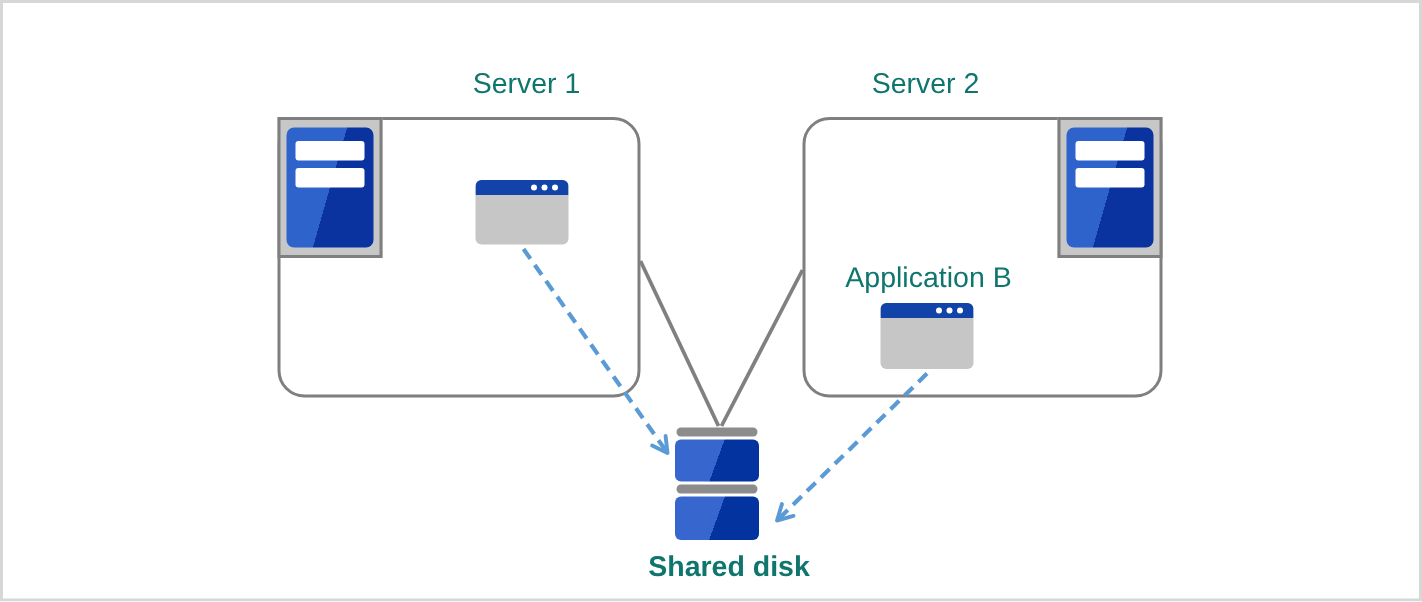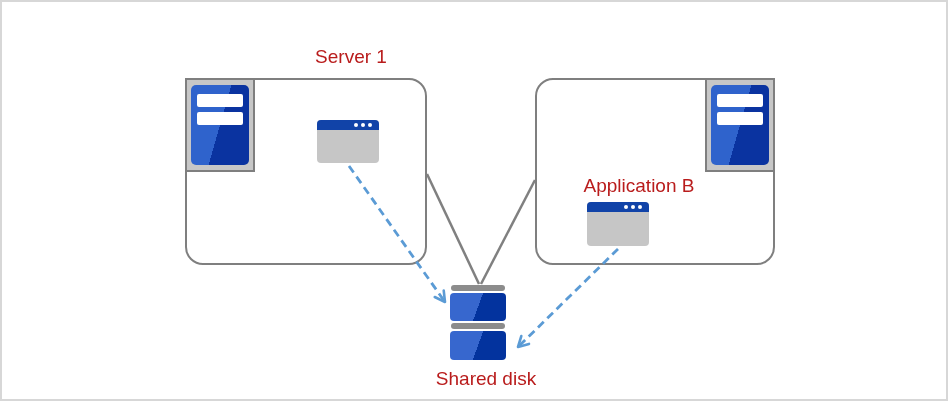--- a/index.html
+++ b/index.html
@@ -108,29 +108,29 @@
     background: linear-gradient(110deg, #3767ce 50%, #03339e 50%);
   }
   .disk-block.second { height: 29px; }
 
   
   .label {
     position: absolute;
     transform: translateX(-50%);
     font-size: 19px;
     line-height: 22px;
-    color: #b91c1c;
+    color: #0f766e;
     white-space: nowrap;
     z-index: 4;
   }
   .label.server1 { left: 349px; top: 44px; }
   .label.server2 { left: 615px; top: 44px; }
   .label.appa    { left: 340px; top: 90px; }
-  .label.appb    { left: 617px; top: 173px; margin-left: 20px; }
-  .label.disk    { left: 484px; top: 366px; }
+  .label.appb    { left: 617px; top: 173px; }
+  .label.disk    { left: 484px; top: 366px; font-weight: bold; }
 </style>
 </head>
 <body>
 
 <div class="canvas">
 
   <div class="server-box box1"></div>
   <div class="server-box box2"></div>
 
   <svg class="connectors" viewBox="0 0 948 401">
@@ -178,16 +178,17 @@
   </div>
 
   <div class="disk-icon">
     <div class="disk-cap"></div>
     <div class="disk-block"></div>
     <div class="disk-cap"></div>
     <div class="disk-block second"></div>
   </div>
 
   <div class="label server1">Server 1</div>
+  <div class="label server2">Server 2</div>
   <div class="label appb">Application B</div>
   <div class="label disk">Shared disk</div>
 
 </div>
 
 </body></html>

